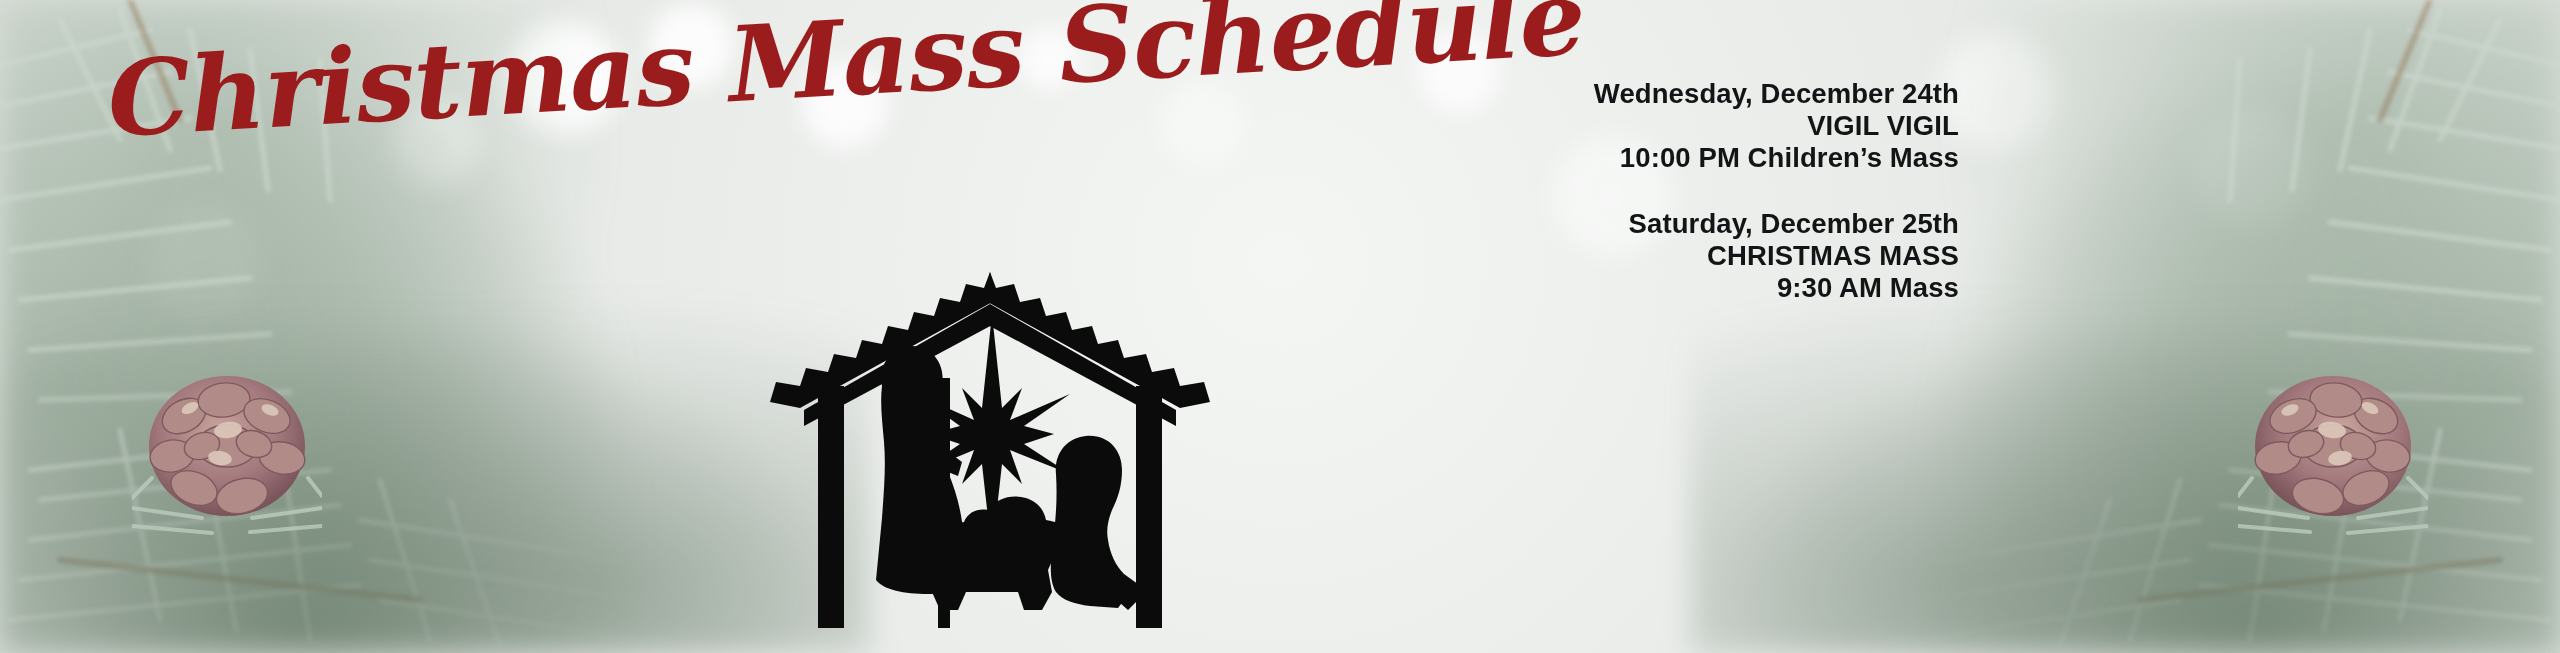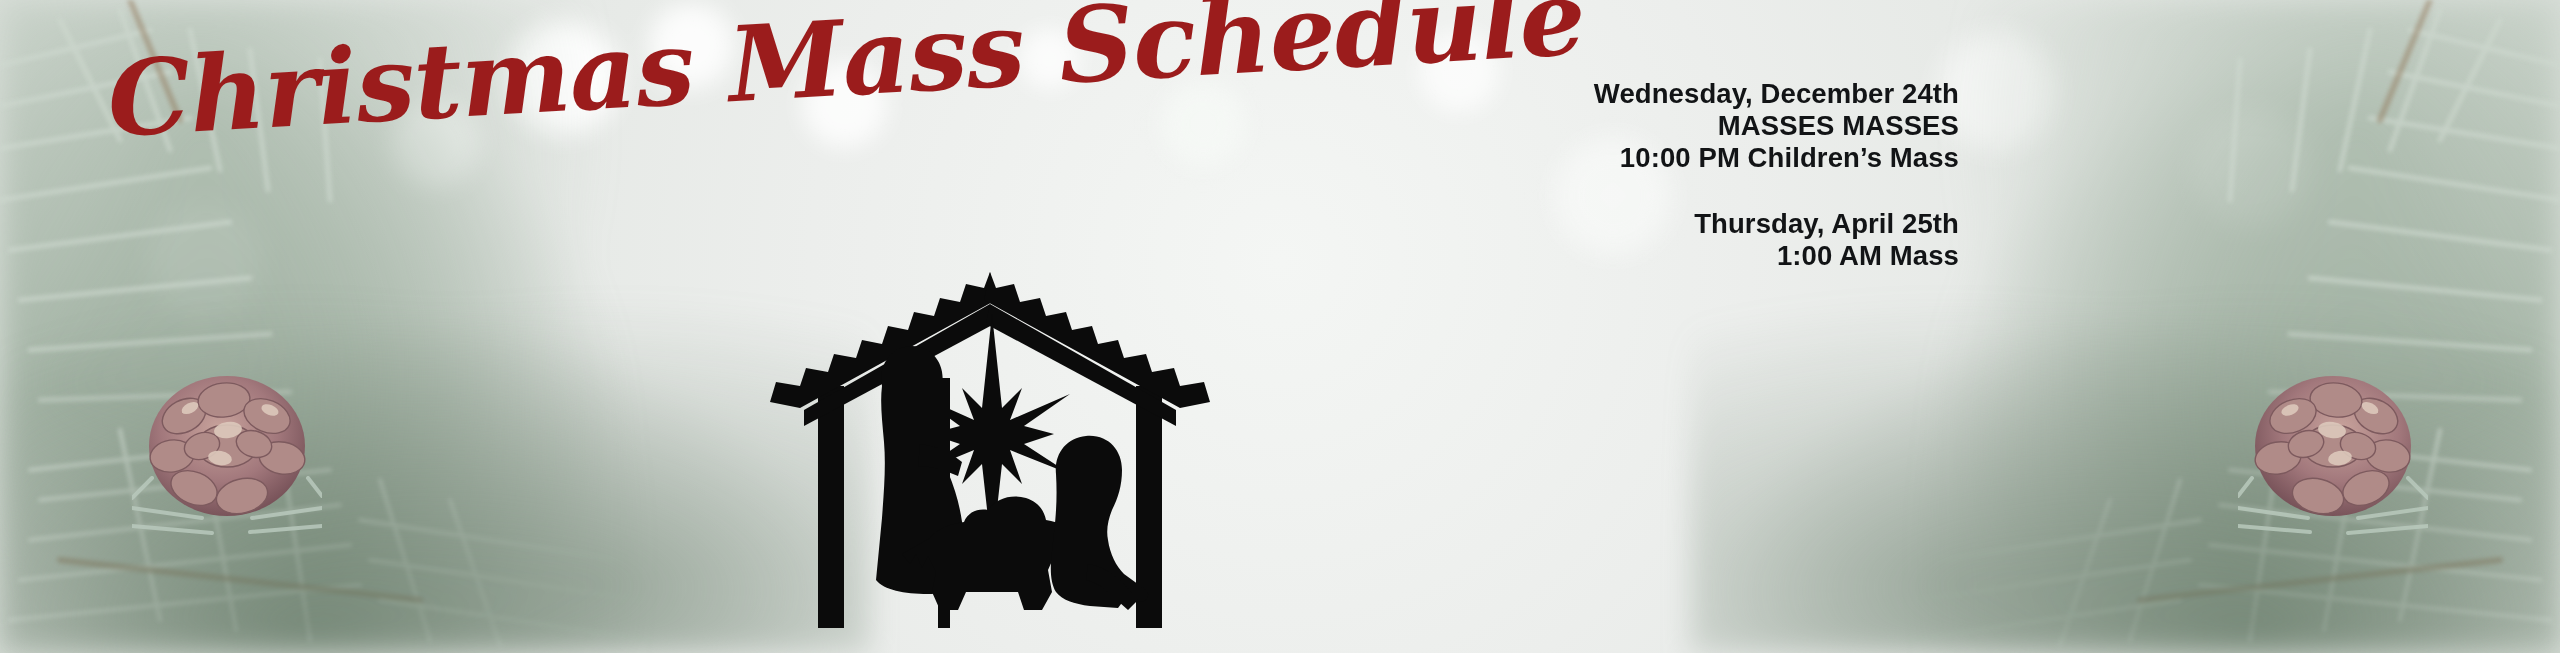--- a/index.html
+++ b/index.html
@@ -388,26 +388,27 @@
           M318 296 c14 2 26 10 36 20 l14 16 l-10 10 l-18 -16 c-8 -8 -16 -12 -24 -14 Z"></path>
 
       </g>
     </svg>
   </div>
 
   <div class="schedule">
 
     <div>
       <div class="sched-line">Wednesday, December 24th</div>
-      <div class="sched-line">MASSES MASSES</div>
+      <div class="sched-line">VIGIL VIGIL</div>
       <div class="sched-line">10:00 PM Children’s Mass</div>
     </div>
 
     <div class="sched-gap"></div>
 
     <div>
-      <div class="sched-line">Thursday, April 25th</div>
-      <div class="sched-line">1:00 AM Mass</div>
+      <div class="sched-line">Saturday, December 25th</div>
+      <div class="sched-line">CHRISTMAS MASS</div>
+      <div class="sched-line">9:30 AM Mass</div>
     </div>
 
   </div>
 
 </div>
 
 </body></html>

